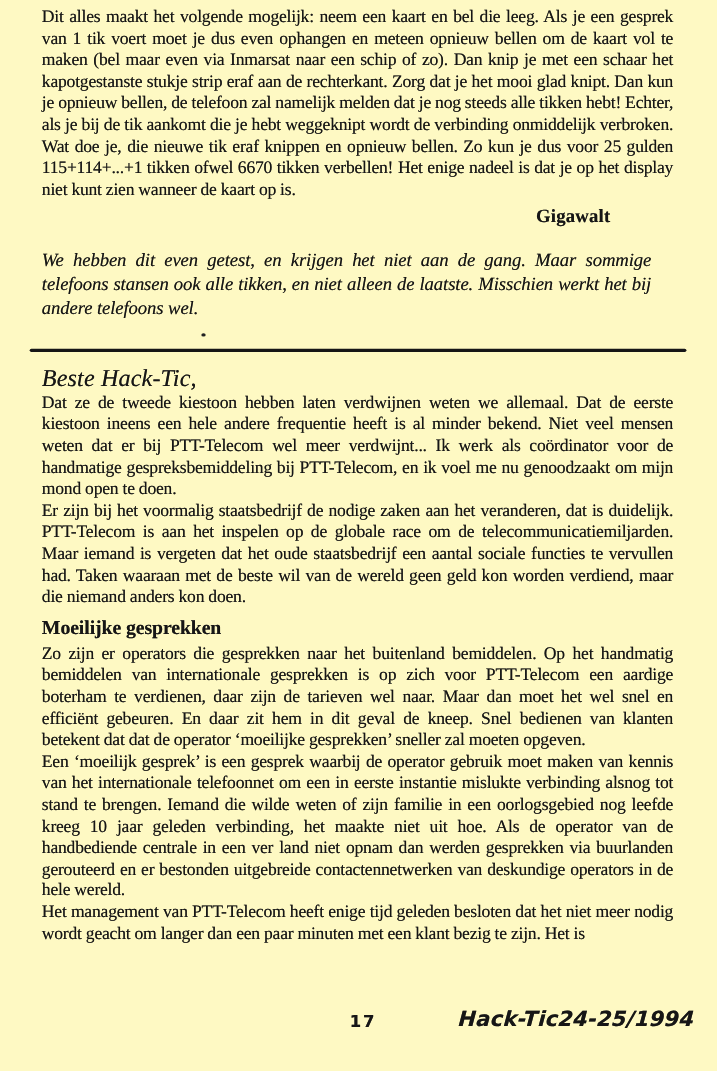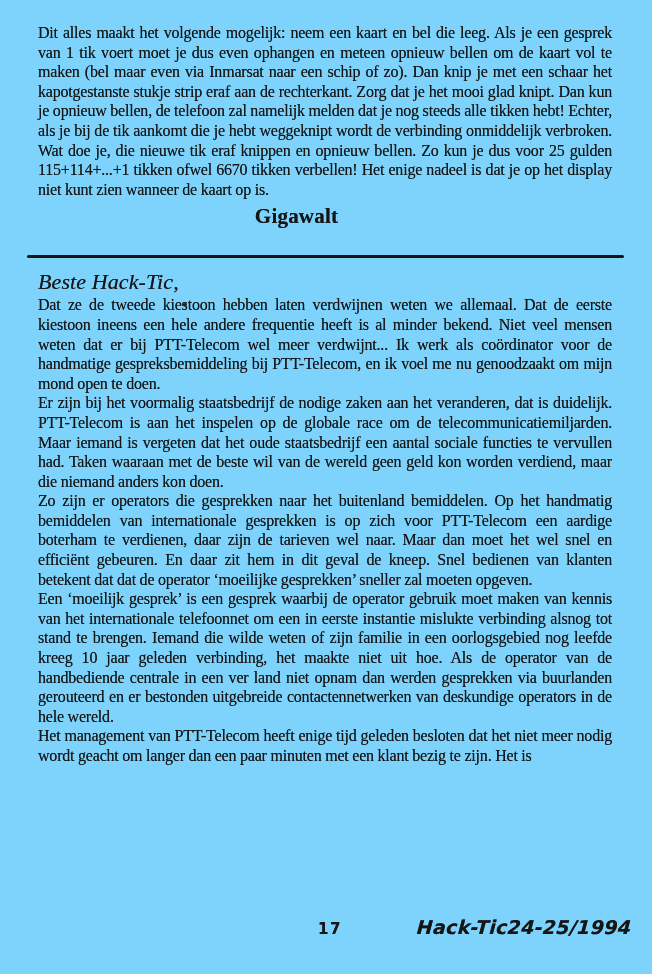--- a/index.html
+++ b/index.html
@@ -6,40 +6,40 @@
   html, body {
     margin: 0;
     padding: 0;
     background: #ffffff;
   }
   .page {
     position: relative;
     width: 652px;
     height: 974px;
     box-sizing: border-box;
-    background: #7dd3fc;
+    background: #fef9c3;
     color: #161616;
     font-family: "Liberation Serif", serif;
-    padding: 23px 40px 0 38px;
+    padding: 6px 40px 0 38px;
     overflow: hidden;
     text-shadow: 0 0 0.4px rgba(10,10,10,0.65);
   }
   .body-text {
     margin: 0;
     font-size: 16px;
     line-height: 19.6px;
     text-align: justify;
     letter-spacing: -0.2px;
     word-spacing: -0.1px;
   }
   .signature {
     margin: 5px 57px 0 0;
-    text-align: center;
+    text-align: right;
     font-weight: bold;
-    font-size: 21px;
+    font-size: 17px;
     letter-spacing: 0.2px;
   }
   .editorial {
     margin: 19px 20px 0 0;
     font-style: italic;
     font-size: 17px;
     line-height: 21.5px;
     text-align: justify;
     letter-spacing: -0.1px;
   }
@@ -103,31 +103,33 @@
 </head>
 <body>
 
 <div class="page">
 
   <section>
     <p class="body-text">Dit alles maakt het volgende mogelijk: neem een kaart en bel die leeg. Als je een gesprek van 1 tik voert moet je dus even ophangen en meteen opnieuw bellen om de kaart vol te maken (bel maar even via Inmarsat naar een schip of zo). Dan knip je met een schaar het kapotgestanste stukje strip eraf aan de rechterkant. Zorg dat je het mooi glad knipt. Dan kun je opnieuw bellen, de telefoon zal namelijk melden dat je nog steeds alle tikken hebt! Echter, als je bij de tik aankomt die je hebt weggeknipt wordt de verbinding onmiddelijk verbroken. Wat doe je, die nieuwe tik eraf knippen en opnieuw bellen. Zo kun je dus voor 25 gulden 115+114+...+1 tikken ofwel 6670 tikken verbellen! Het enige nadeel is dat je op het display niet kunt zien wanneer de kaart op is.</p>
     <p class="signature">Gigawalt</p>
   </section>
 
+  <p class="editorial">We hebben dit even getest, en krijgen het niet aan de gang. Maar sommige telefoons stansen ook alle tikken, en niet alleen de laatste. Misschien werkt het bij andere telefoons wel.</p>
 
   <div class="artifact-dot"></div>
 
   <hr class="divider">
 
   <section>
     <p class="salutation">Beste Hack-Tic,</p>
 
     <p class="body-text">Dat ze de tweede kiestoon hebben laten verdwijnen weten we allemaal. Dat de eerste kiestoon ineens een hele andere frequentie heeft is al minder bekend. Niet veel mensen weten dat er bij PTT-Telecom wel meer verdwijnt... Ik werk als coördinator voor de handmatige gespreksbemiddeling bij PTT-Telecom, en ik voel me nu genoodzaakt om mijn mond open te doen.</p>
     <p class="body-text">Er zijn bij het voormalig staatsbedrijf de nodige zaken aan het veranderen, dat is duidelijk. PTT-Telecom is aan het inspelen op de globale race om de telecommunicatiemiljarden. Maar iemand is vergeten dat het oude staatsbedrijf een aantal sociale functies te vervullen had. Taken waaraan met de beste wil van de wereld geen geld kon worden verdiend, maar die niemand anders kon doen.</p>
 
+    <h2 class="section-heading">Moeilijke gesprekken</h2>
     <p class="body-text">Zo zijn er operators die gesprekken naar het buitenland bemiddelen. Op het handmatig bemiddelen van internationale gesprekken is op zich voor PTT-Telecom een aardige boterham te verdienen, daar zijn de tarieven wel naar. Maar dan moet het wel snel en efficiënt gebeuren. En daar zit hem in dit geval de kneep. Snel bedienen van klanten betekent dat dat de operator ‘moeilijke gesprekken’ sneller zal moeten opgeven.</p>
     <p class="body-text">Een ‘moeilijk gesprek’ is een gesprek waarbij de operator gebruik moet maken van kennis van het internationale telefoonnet om een in eerste instantie mislukte verbinding alsnog tot stand te brengen. Iemand die wilde weten of zijn familie in een oorlogsgebied nog leefde kreeg 10 jaar geleden verbinding, het maakte niet uit hoe. Als de operator van de handbediende centrale in een ver land niet opnam dan werden gesprekken via buurlanden gerouteerd en er bestonden uitgebreide contactennetwerken van deskundige operators in de hele wereld.</p>
     <p class="body-text">Het management van PTT-Telecom heeft enige tijd geleden besloten dat het niet meer nodig wordt geacht om langer dan een paar minuten met een klant bezig te zijn. Het is</p>
   </section>
 
   <footer class="page-footer">
     <span class="page-number">17</span>
     <span class="magazine-issue">Hack-Tic24-25/1994</span>
   </footer>
 

